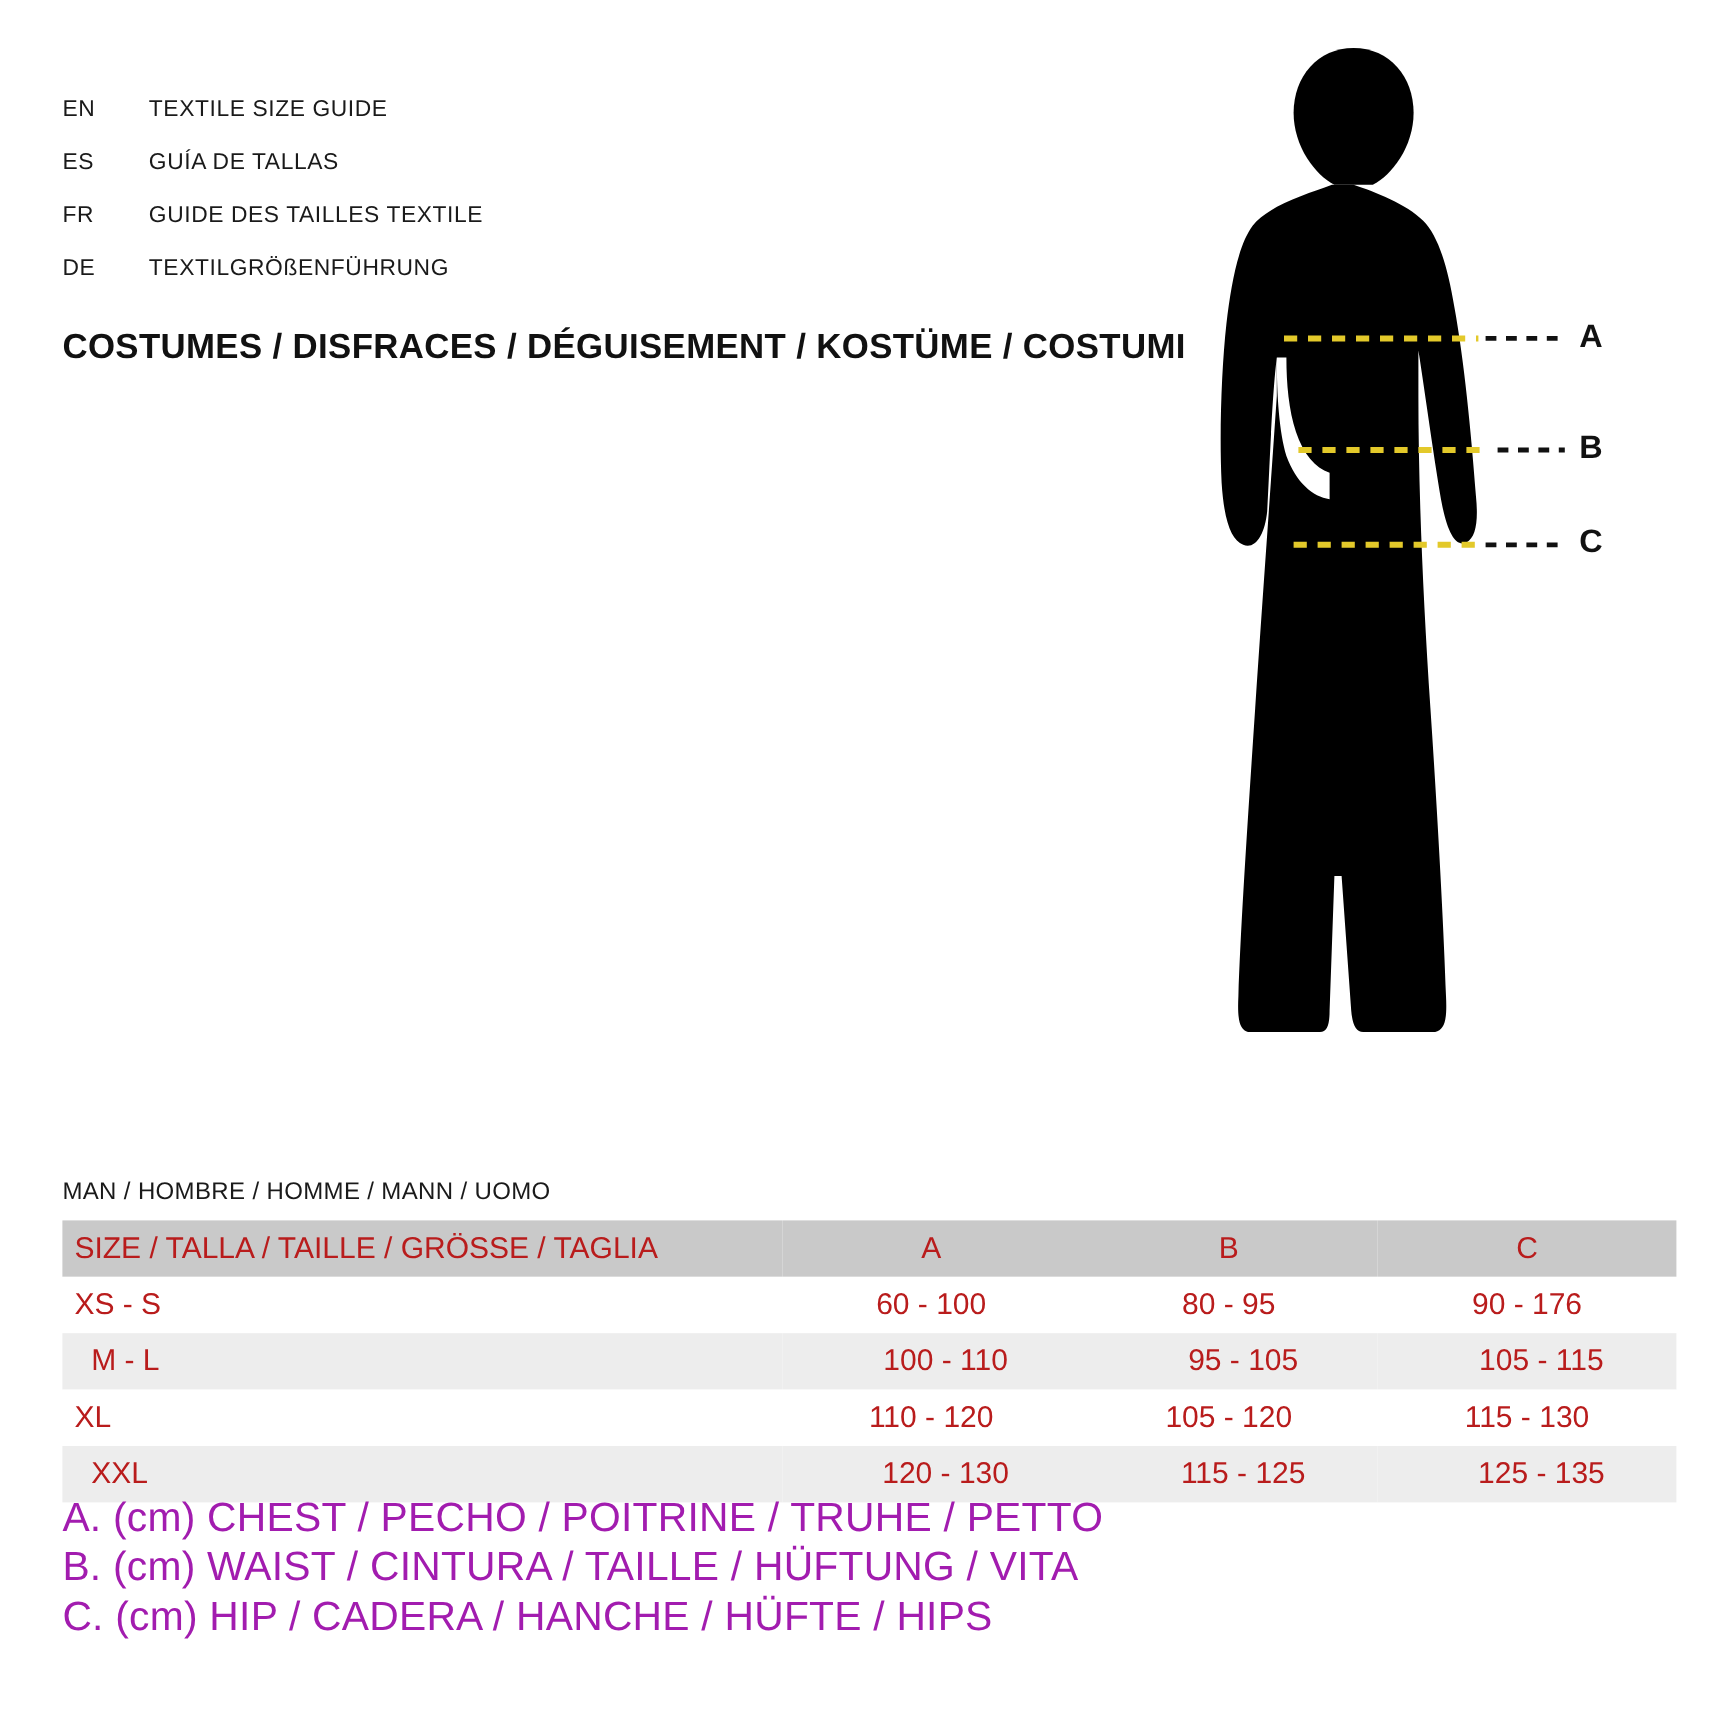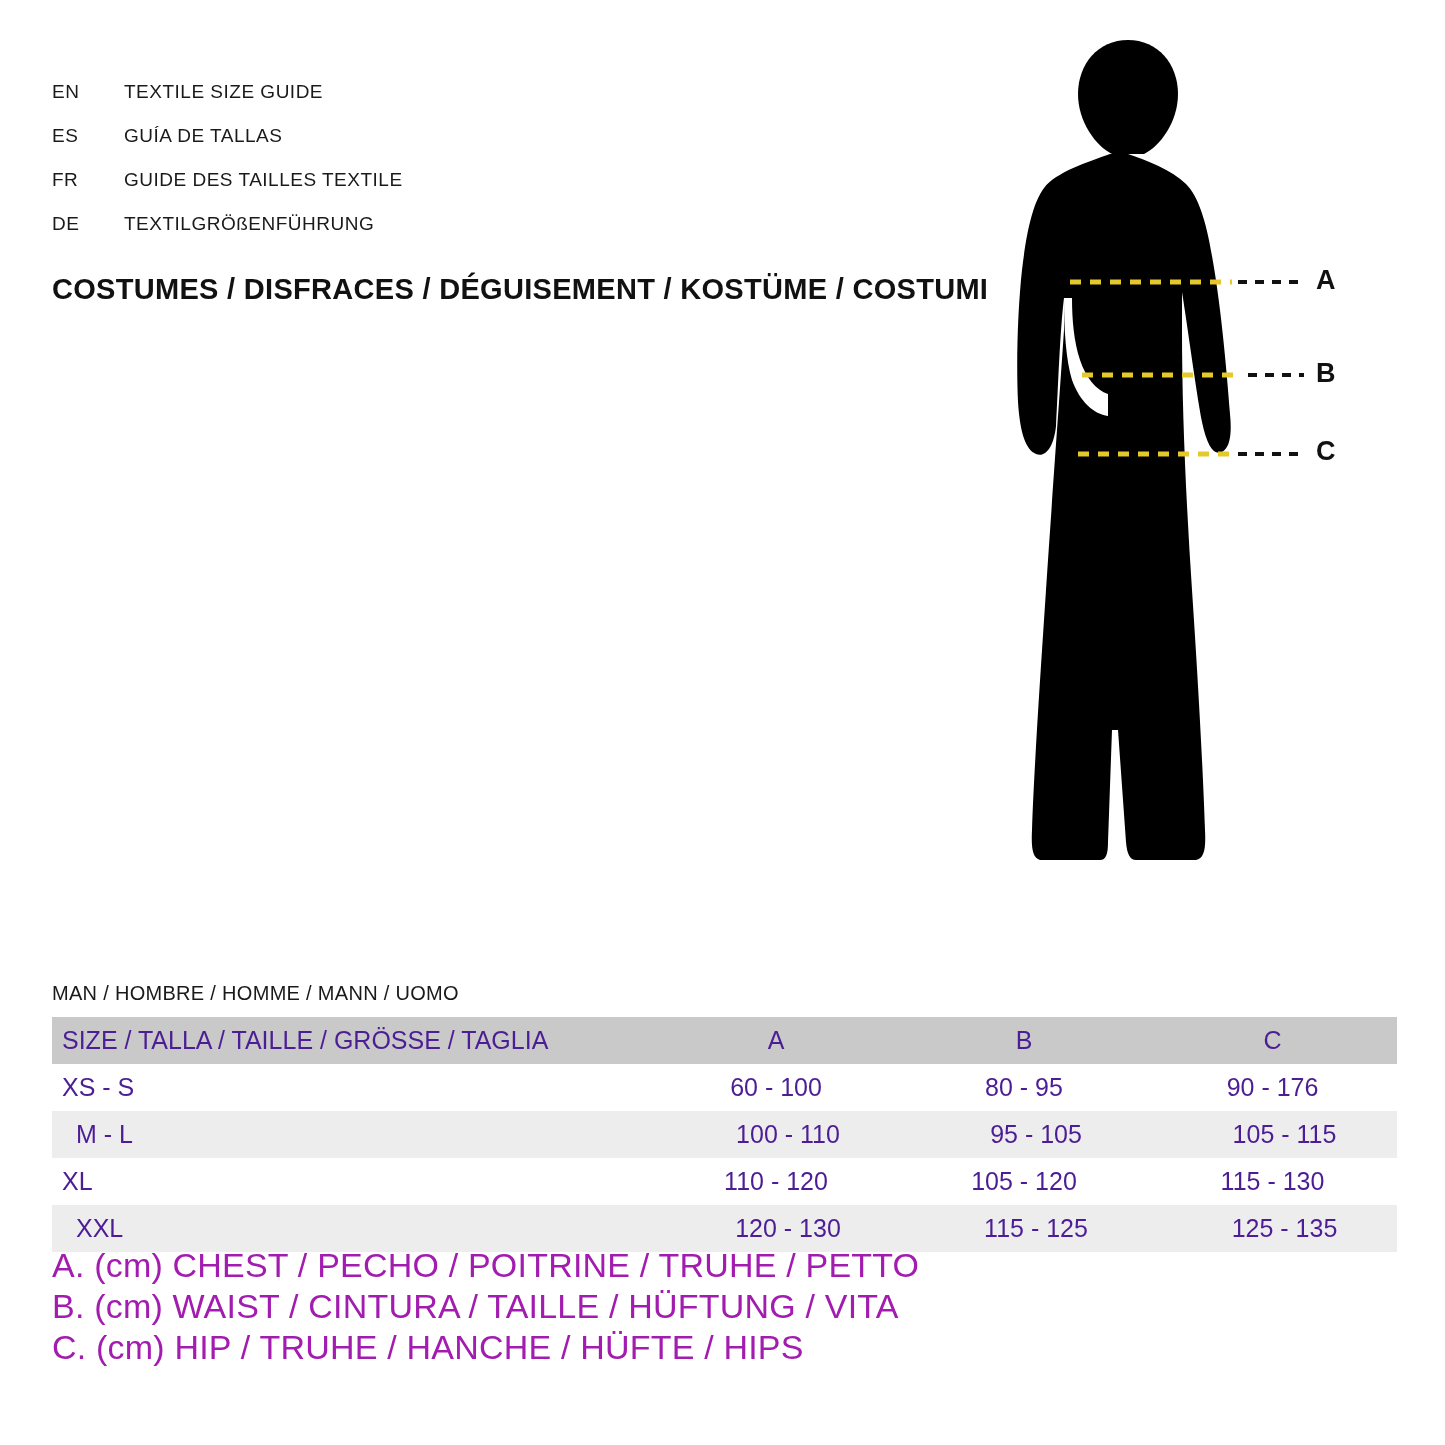--- a/index.html
+++ b/index.html
@@ -85,21 +85,21 @@
   }
   table.size-table {
     border-collapse: collapse;
     width: 1345px;
     table-layout: fixed;
   }
   table.size-table th,
   table.size-table td {
     font-size: 25px;
     font-weight: normal;
-    color: #4c1d95;
+    color: #b91c1c;
     height: 47px;
     padding: 0;
   }
   table.size-table thead th {
     background: #c9c9c9;
   }
   table.size-table th.col-label,
   table.size-table td.col-label {
     text-align: left;
     padding-left: 10px;
@@ -244,14 +244,14 @@
         <td class="col-meas">115 - 125</td>
         <td class="col-meas">125 - 135</td>
       </tr>
     </tbody>
   </table>
 </div>
 
 <div class="legend">
   <div class="legend-line">A. (cm) CHEST / PECHO / POITRINE / TRUHE / PETTO</div>
   <div class="legend-line">B. (cm) WAIST / CINTURA / TAILLE / HÜFTUNG / VITA</div>
-  <div class="legend-line">C. (cm) HIP / TRUHE / HANCHE / HÜFTE / HIPS</div>
+  <div class="legend-line">C. (cm) HIP / CADERA / HANCHE / HÜFTE / HIPS</div>
 </div>
 
 </body></html>

